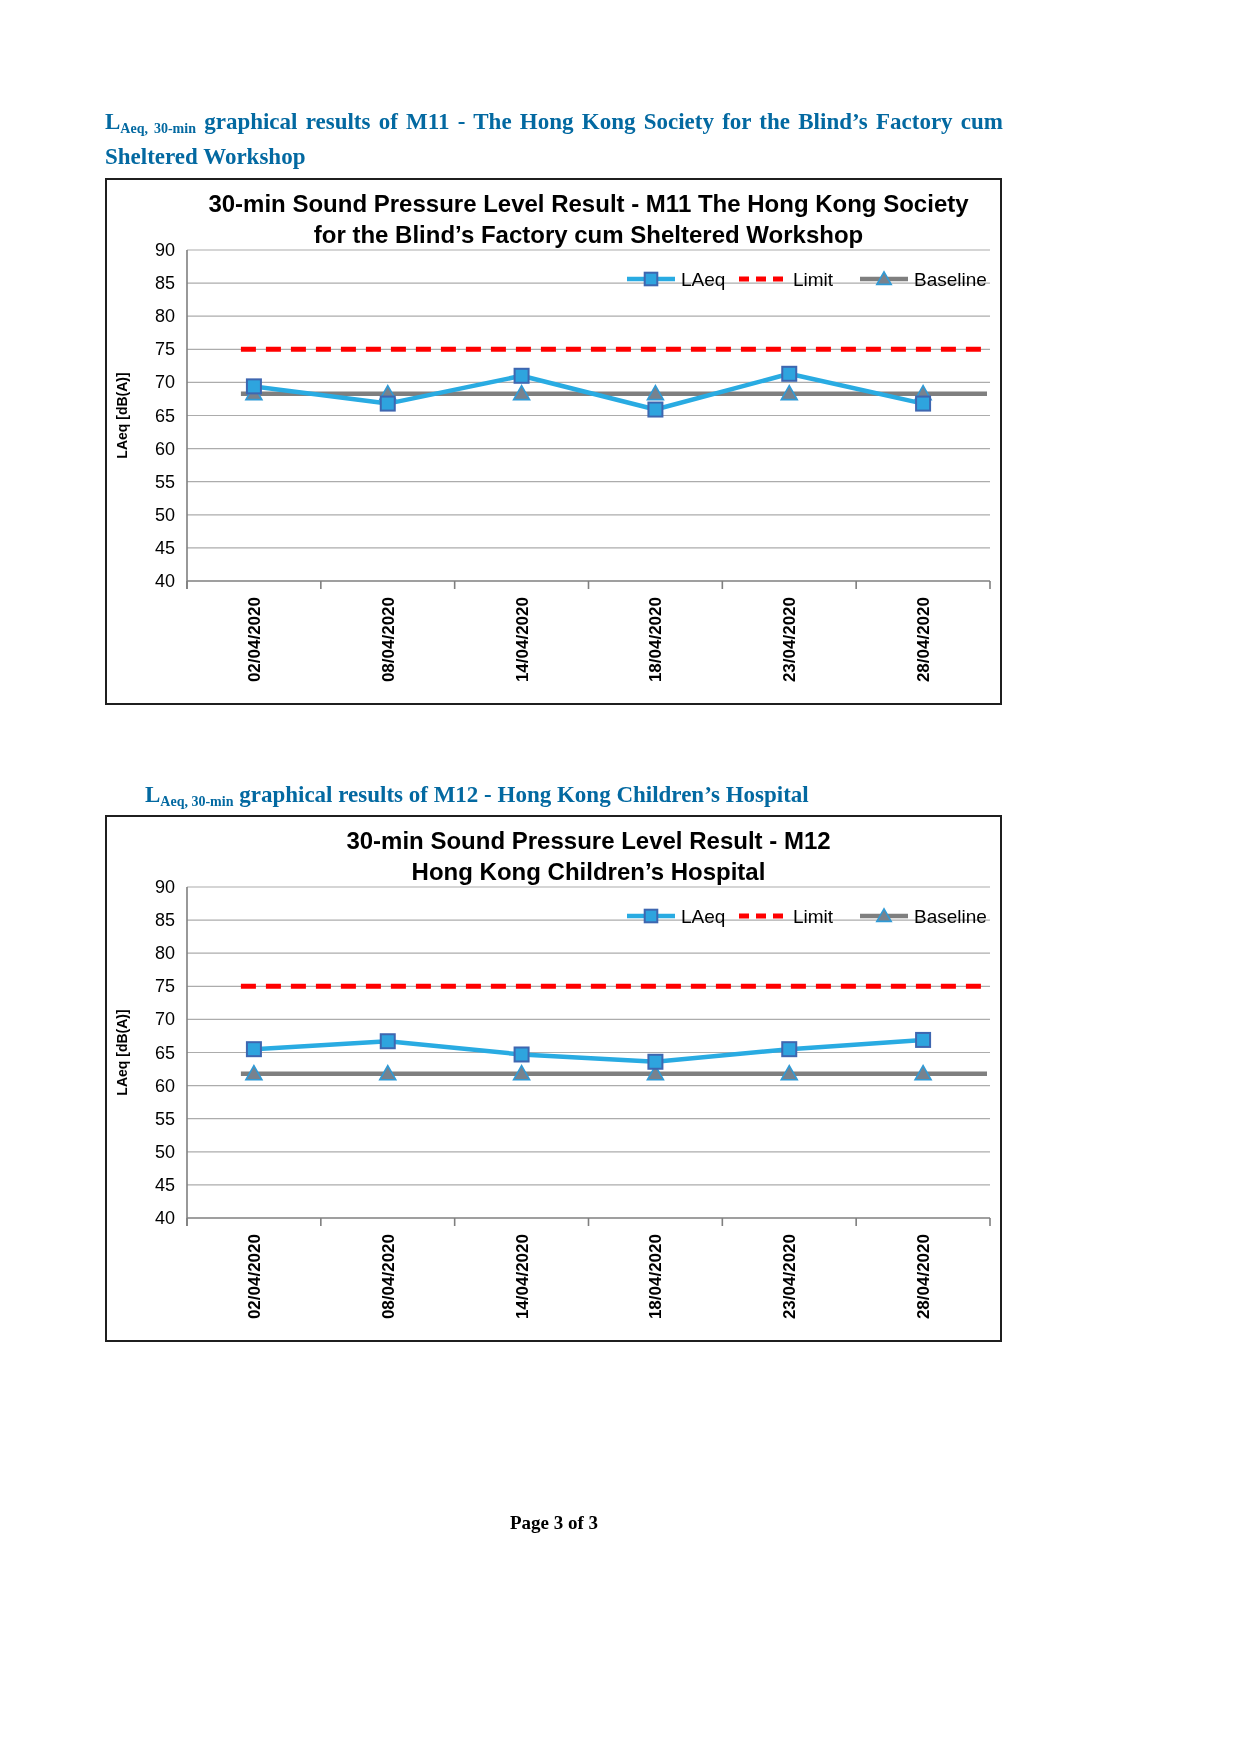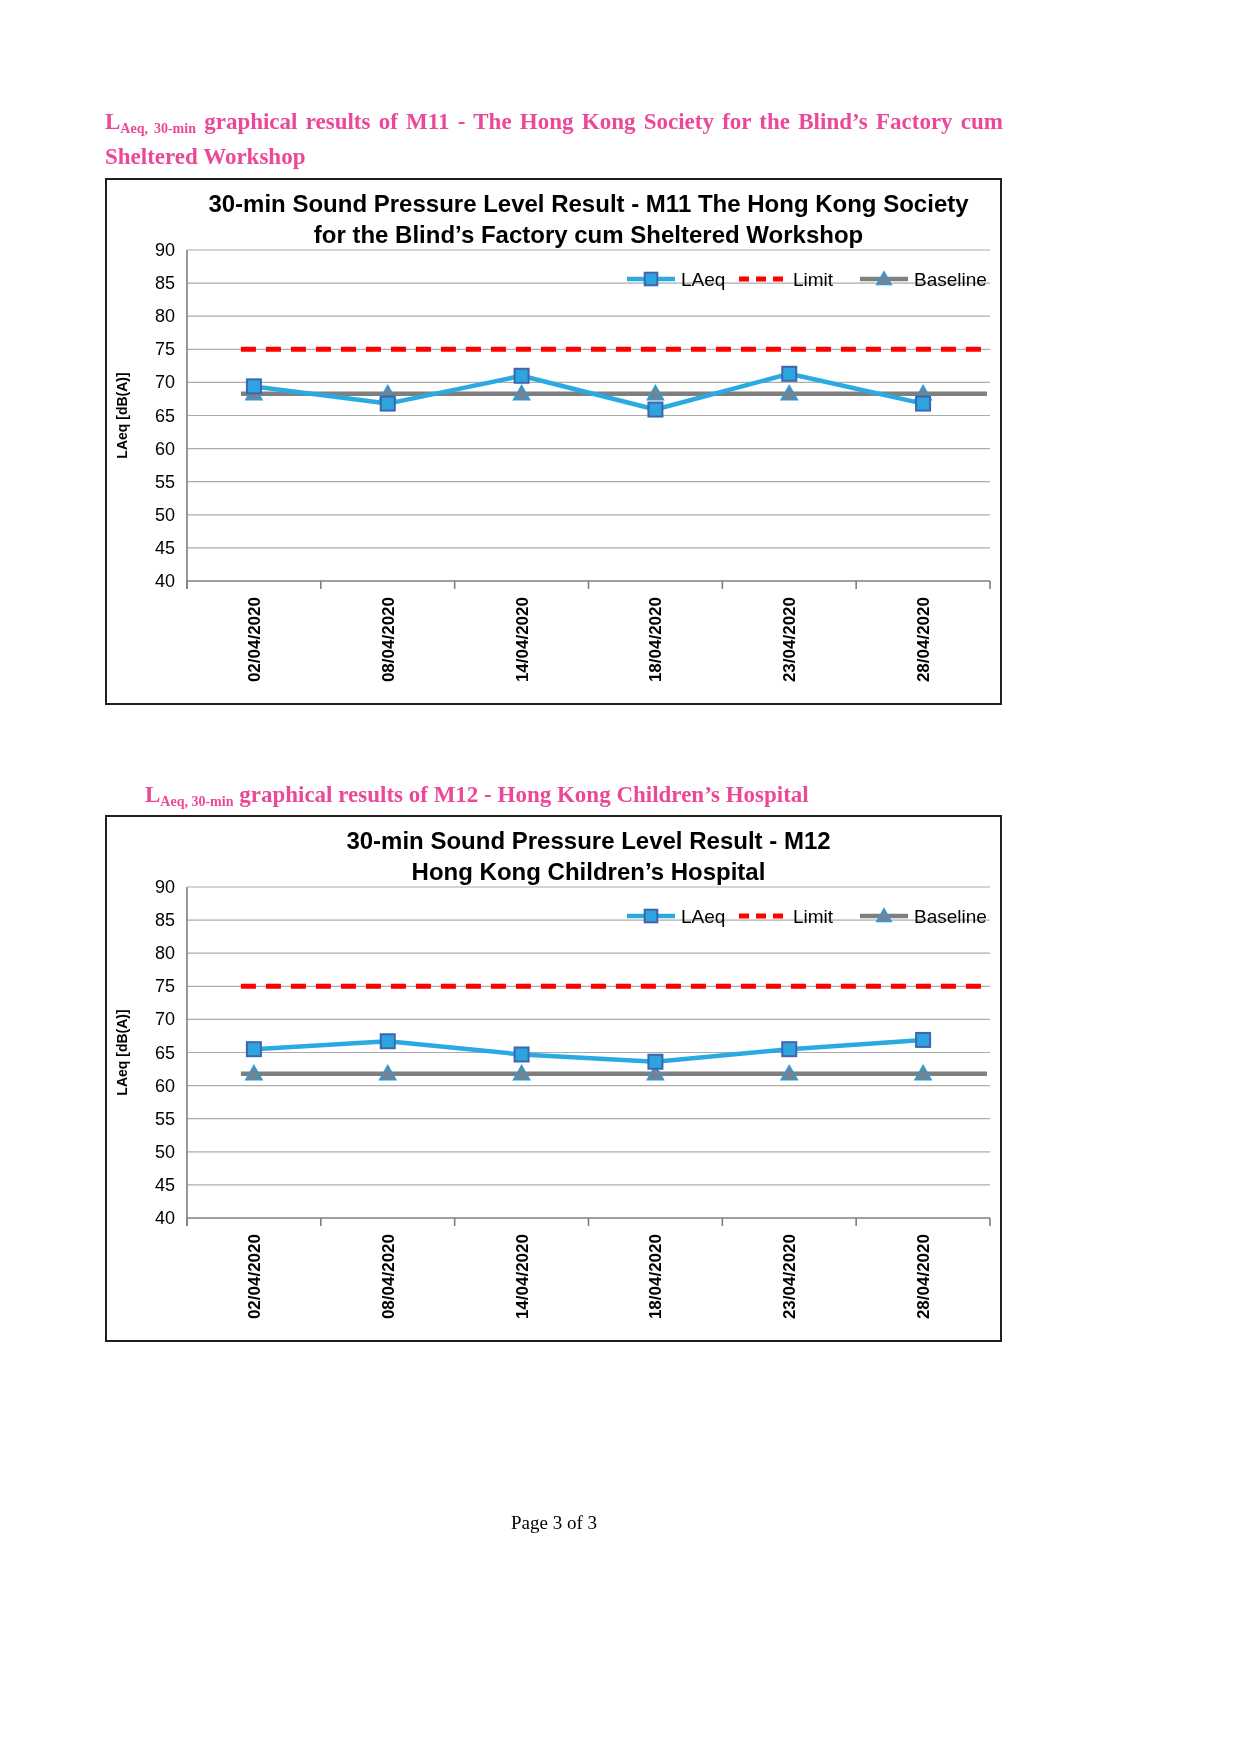--- a/index.html
+++ b/index.html
@@ -3,37 +3,37 @@
 <meta charset="utf-8">
 <style>
   html,body { margin:0; padding:0; }
   body {
     width:1240px; height:1754px; background:#ffffff; position:relative;
     font-family:"Liberation Serif", serif; color:#000;
   }
   .heading {
     position:absolute; left:105px; width:898px;
     font-weight:bold; font-size:23px; line-height:32px;
-    text-align:justify; color:#ec4899;
+    text-align:justify; color:#0369a1;
   }
   #heading-1 { top:106px; }
   #heading-2 { top:779px;margin-left:40px; }
   .heading .sub {
     font-size:14px; font-weight:bold; position:relative; top:4px;
   }
   .chart-frame {
     position:absolute; left:105px; width:897px; height:527px;
     border:2px solid #1f1f1f; background:#fff; box-sizing:border-box;
   }
   #chart-frame-1 { top:178px; }
   #chart-frame-2 { top:815px; }
   .chart-frame svg { width:100%; height:100%; display:block; }
   .footer {
     position:absolute; left:105px; width:898px; top:1512px;
-    text-align:center; font-size:19px; color:#000;
+    text-align:center; font-size:19px; color:#000;font-weight:bold;
   }
 </style>
 </head>
 <body>
 
 <div class="heading" id="heading-1">
   <span>L</span><span class="sub">Aeq, 30-min</span><span> graphical results of M11 - The Hong Kong Society for the Blind’s Factory cum Sheltered Workshop</span>
 </div>
 
 <div class="chart-frame" id="chart-frame-1">

